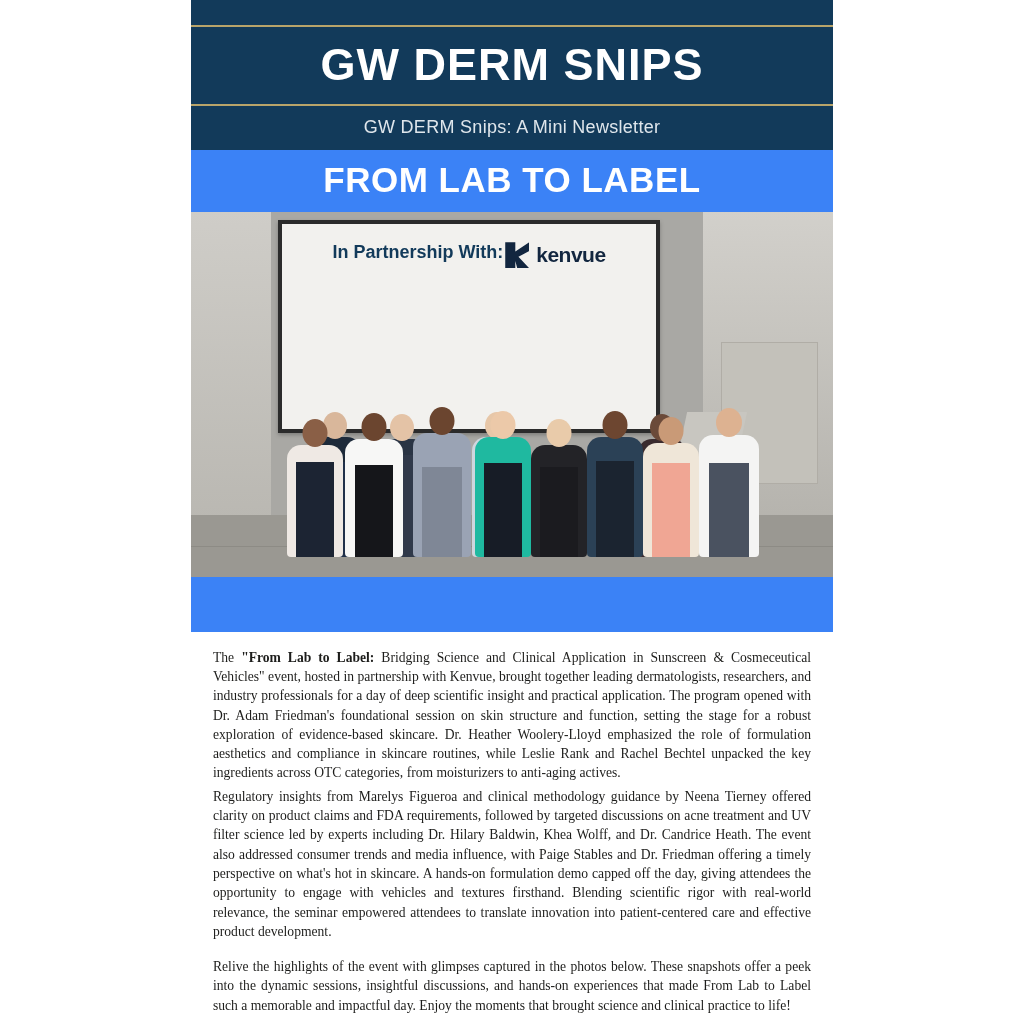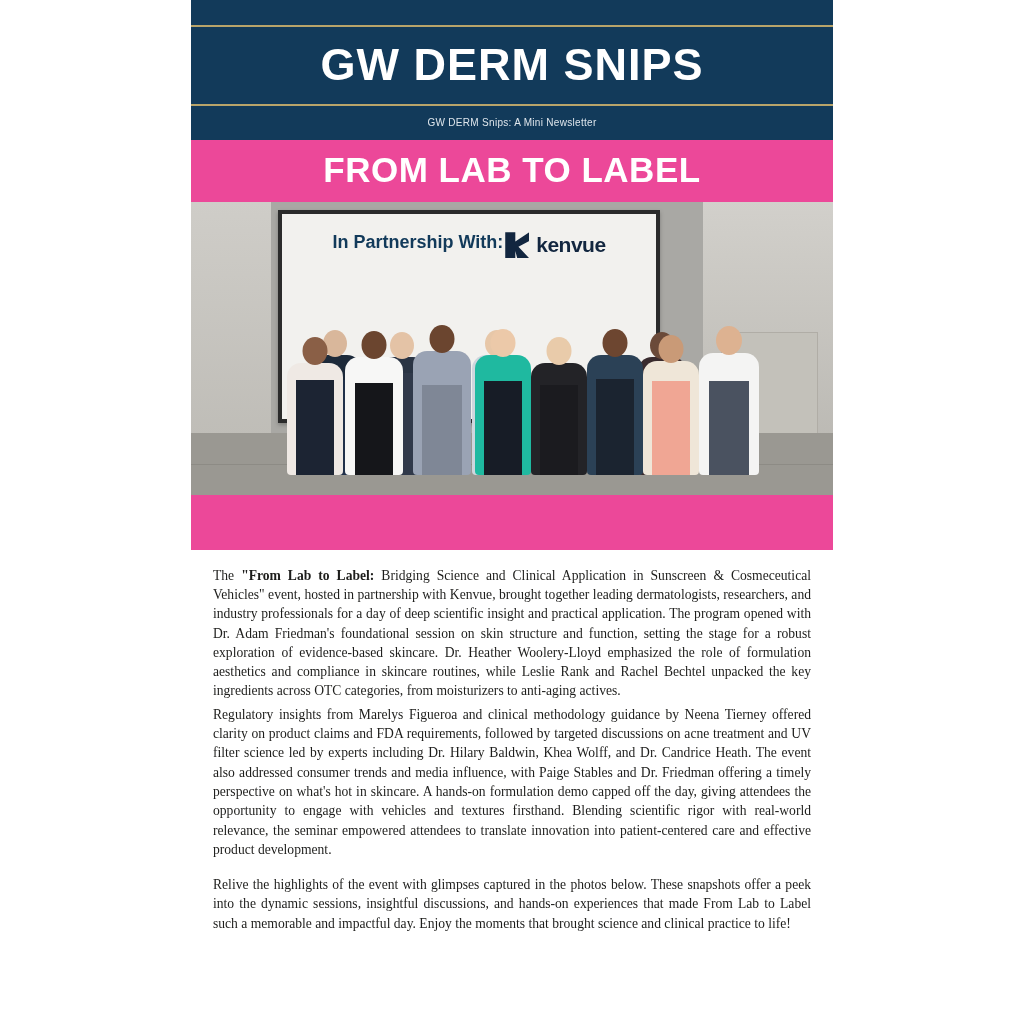--- a/index.html
+++ b/index.html
@@ -47,28 +47,28 @@
     font-family: "Liberation Sans", sans-serif;
   }
   .masthead-rule-bottom {
     border-top: 2px solid #b8a46a;
     height: 0;
   }
   .masthead-sub {
     background: #123a5a;
     color: #dfe6ec;
     text-align: center;
-    font-size: 10px;
+    font-size: 18px;
     letter-spacing: .3px;
     padding: 11px 0 12px 0;
   }
 
   
   .band {
-    background: #ec4899;
+    background: #3b82f6;
     text-align: center;
   }
   .band-title {
     color: #ffffff;
     font-size: 35px;
     font-weight: bold;
     letter-spacing: .5px;
     padding: 10px 0 12px 0;
     font-family: "Liberation Sans", sans-serif;
   }
@@ -78,21 +78,21 @@
     font-weight: bold;
     line-height: 1.22;
     padding: 14px 40px 16px 40px;
     font-family: "Liberation Serif", serif;
   }
 
   
   .hero {
     position: relative;
     width: 642px;
-    height: 293px;
+    height: 365px;
     background: #a9a8a4;
     overflow: hidden;
   }
   .hero .wall-left {
     position: absolute; left: 0; top: 0; width: 80px; height: 365px;
     background: linear-gradient(180deg,#cfcdc8,#b6b4ae);
   }
   .hero .wall-right {
     position: absolute; right: 0; top: 0; width: 130px; height: 365px;
     background: linear-gradient(180deg,#d2d0cb,#b0aea8);

